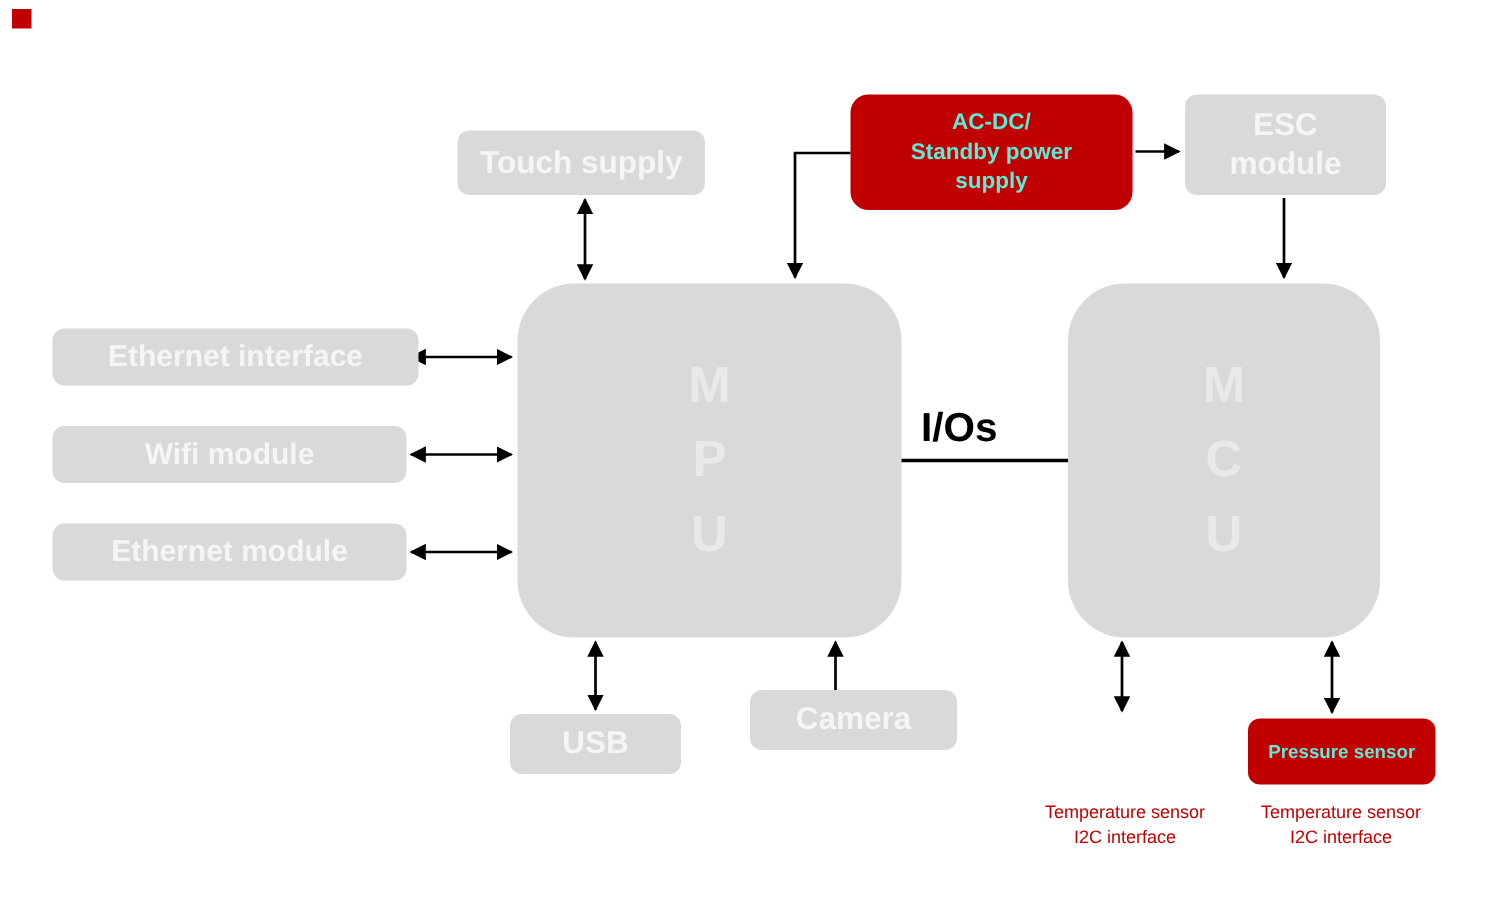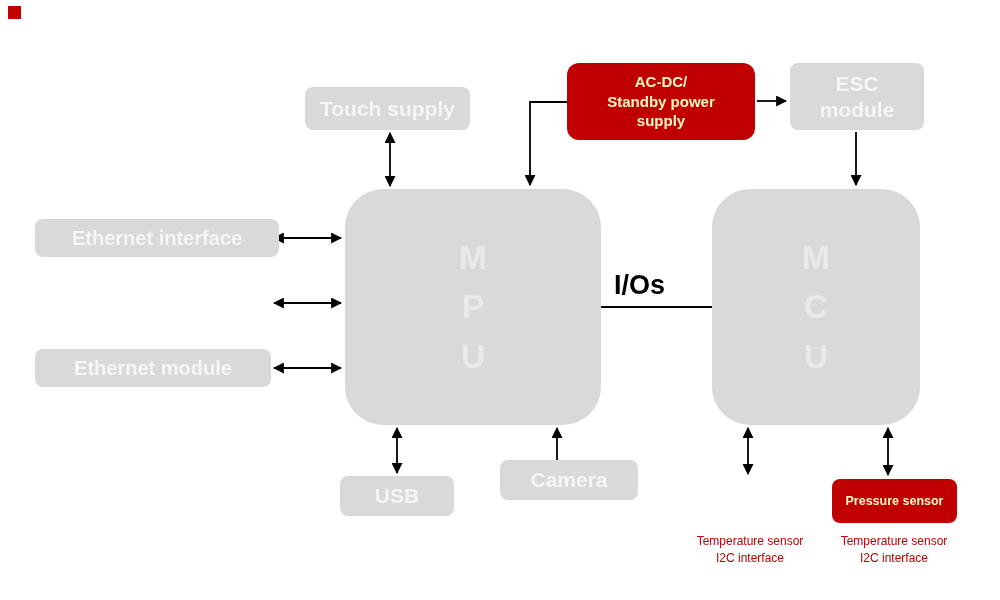--- a/index.html
+++ b/index.html
@@ -13,21 +13,21 @@
   .canvas{
     position:relative;width:1000px;height:600px;background:#ffffff;overflow:hidden;
     font-family:"Liberation Sans",sans-serif;
   }
   .corner-mark{position:absolute;left:8px;top:6px;width:13px;height:13px;background:var(--box-red);}
   .node{
     position:absolute;display:flex;align-items:center;justify-content:center;
     text-align:center;border-radius:8px;box-sizing:border-box;white-space:pre-line;
   }
   .gray{background:var(--box-gray);color:var(--label-light);font-weight:bold;}
-  .red{background:var(--box-red);color:#fef9c3;font-weight:bold;}
+  .red{background:var(--box-red);color:#5eead4;font-weight:bold;}
 
   .touch{left:305px;top:87px;width:165px;height:43px;font-size:21px;}
   .power{left:567px;top:63px;width:188px;height:77px;font-size:15px;line-height:1.3;border-radius:12px;}
   .esc{left:790px;top:63px;width:134px;height:67px;font-size:21px;line-height:1.2;}
   .ethernet{left:35px;top:219px;width:244px;height:38px;font-size:20px;}
   .wifi{left:35px;top:284px;width:236px;height:38px;font-size:20px;}
   .bluetooth{left:35px;top:349px;width:236px;height:38px;font-size:20px;}
   .mpu{left:345px;top:189px;width:256px;height:236px;border-radius:38px;font-size:34px;line-height:1.45;color:var(--big-letter);}
   .mcu{left:712px;top:189px;width:208px;height:236px;border-radius:38px;font-size:34px;line-height:1.45;color:var(--big-letter);}
   .usb{left:340px;top:476px;width:114px;height:40px;font-size:21px;}
@@ -85,20 +85,21 @@
   <div class="node gray touch">Touch supply</div>
 
   <div class="node red power">AC-DC/
 Standby power
 supply</div>
 
   <div class="node gray esc">ESC
 module</div>
 
   <div class="node gray ethernet">Ethernet interface</div>
+  <div class="node gray wifi">Wifi module</div>
   <div class="node gray bluetooth">Ethernet module</div>
 
   <div class="node gray mpu">M
 P
 U</div>
   <div class="node gray mcu">M
 C
 U</div>
 
   <div class="io-label">I/Os</div>

